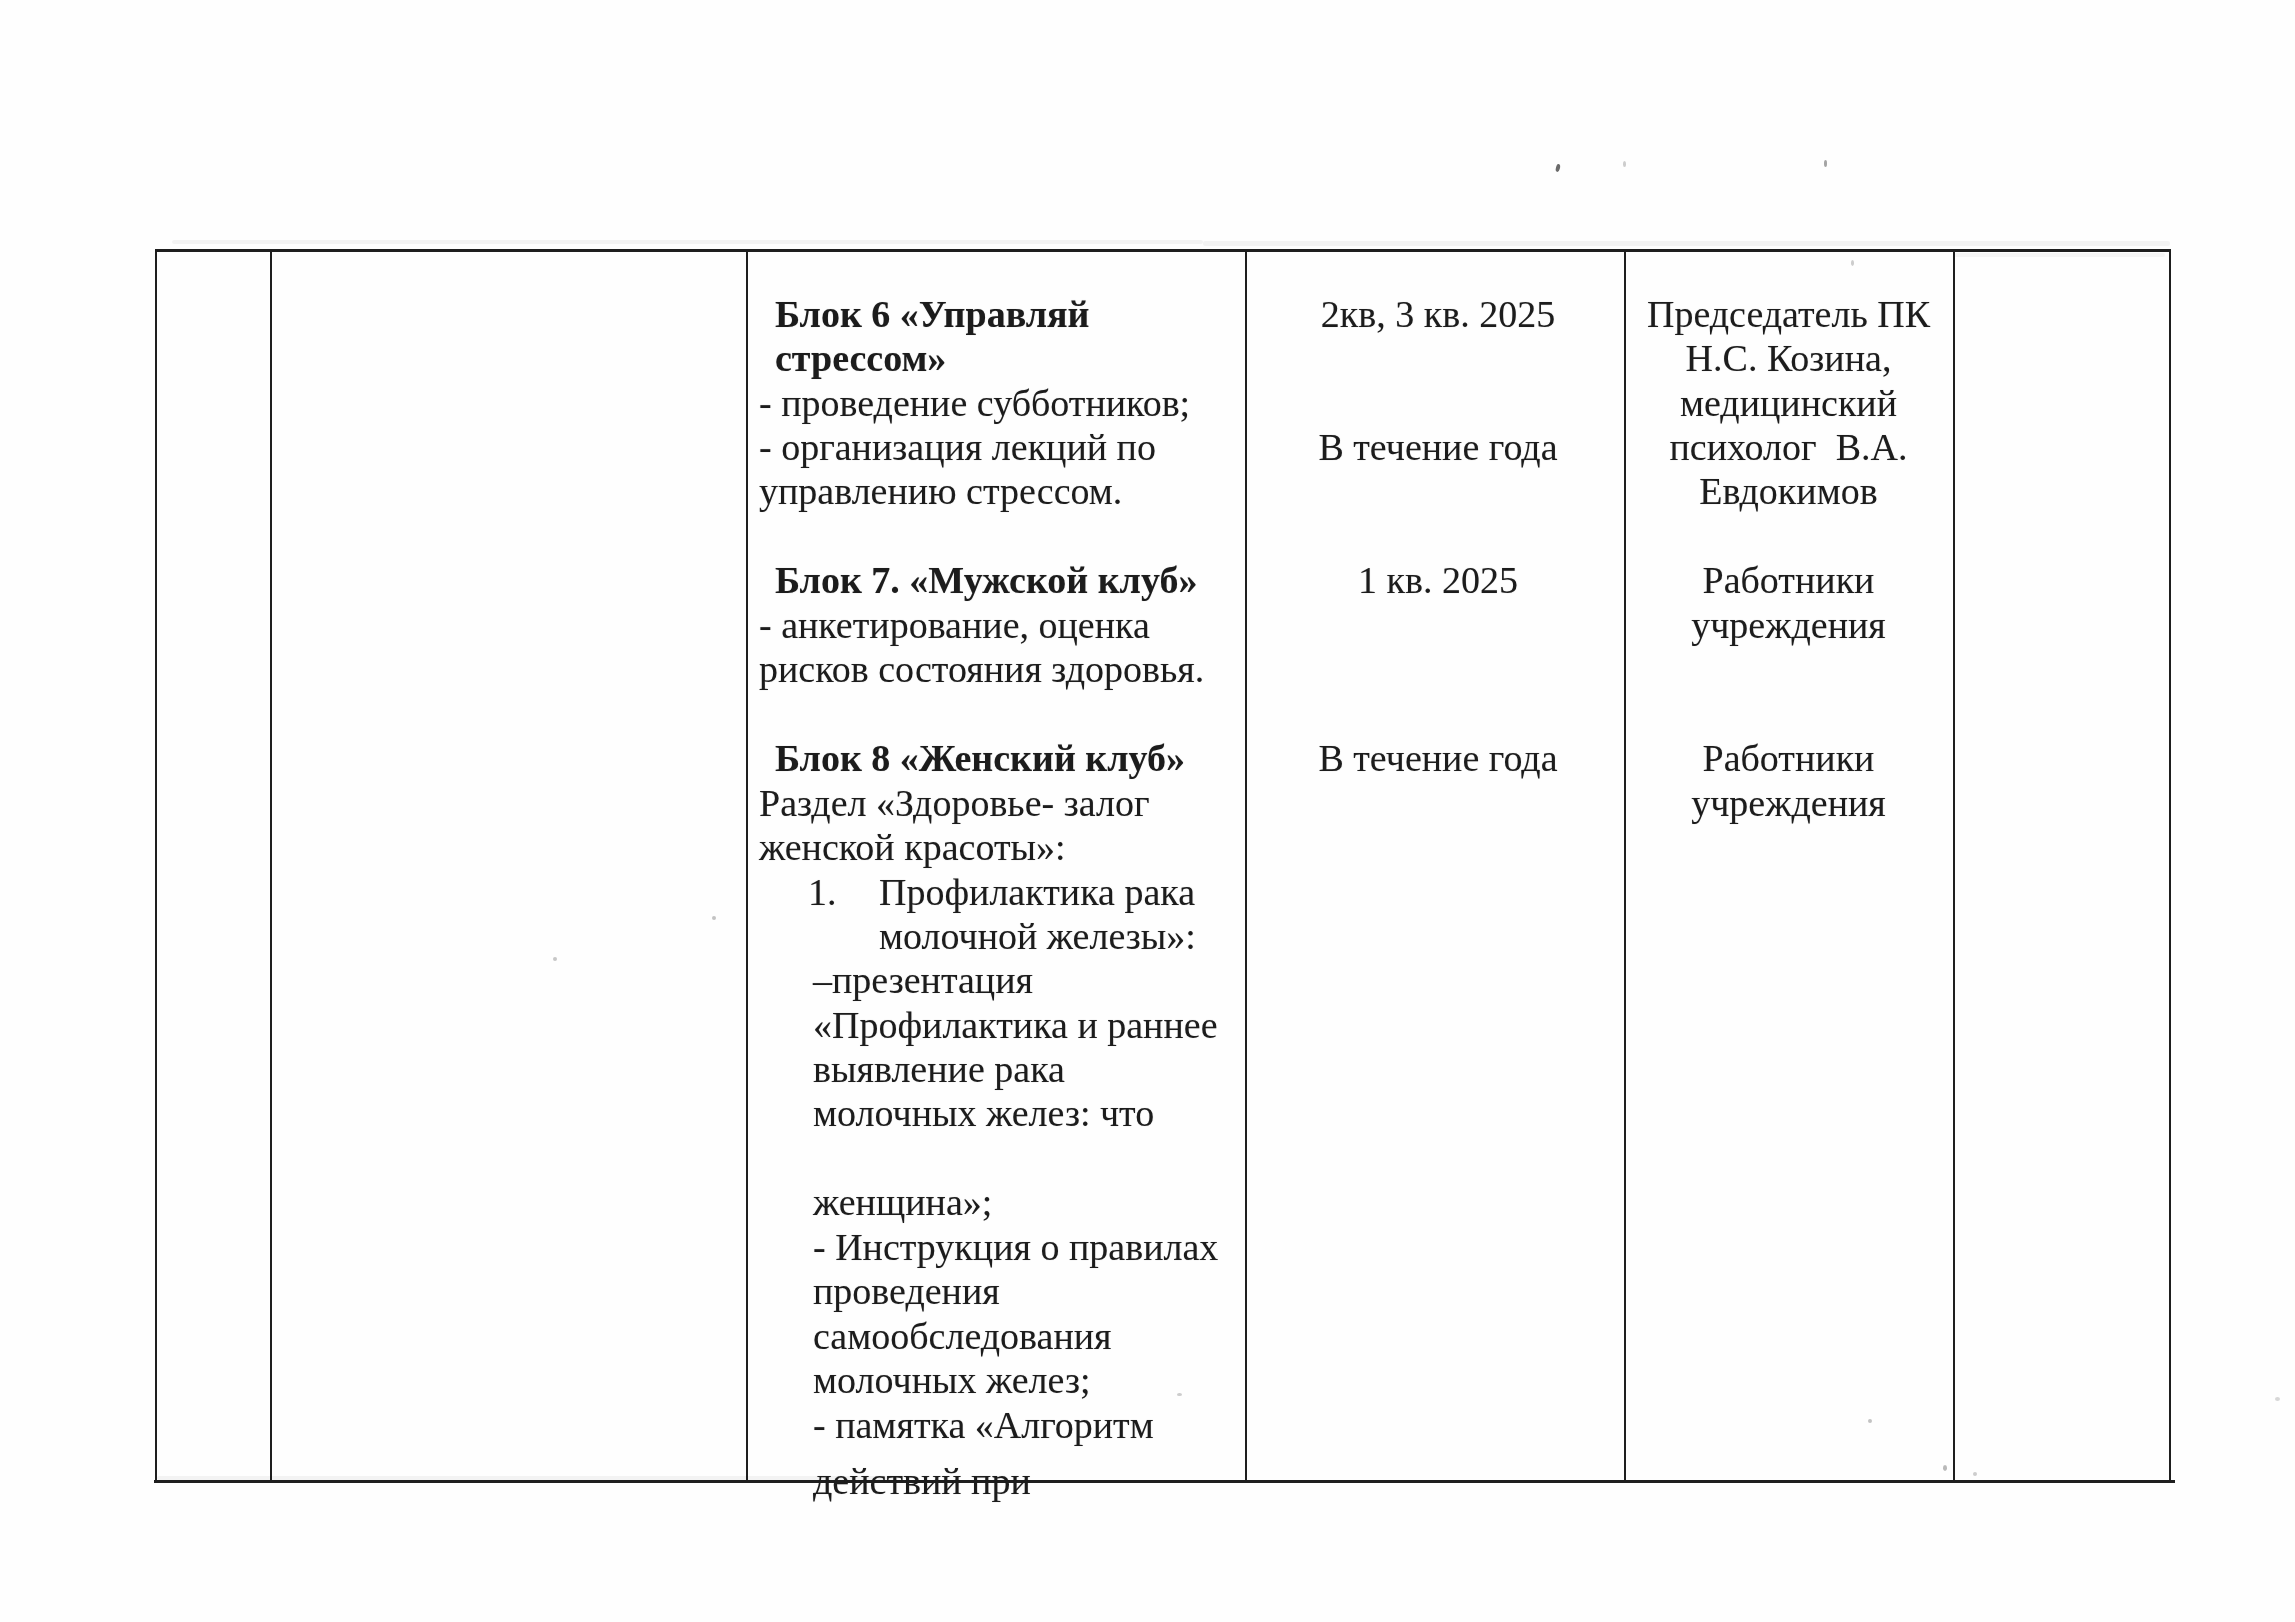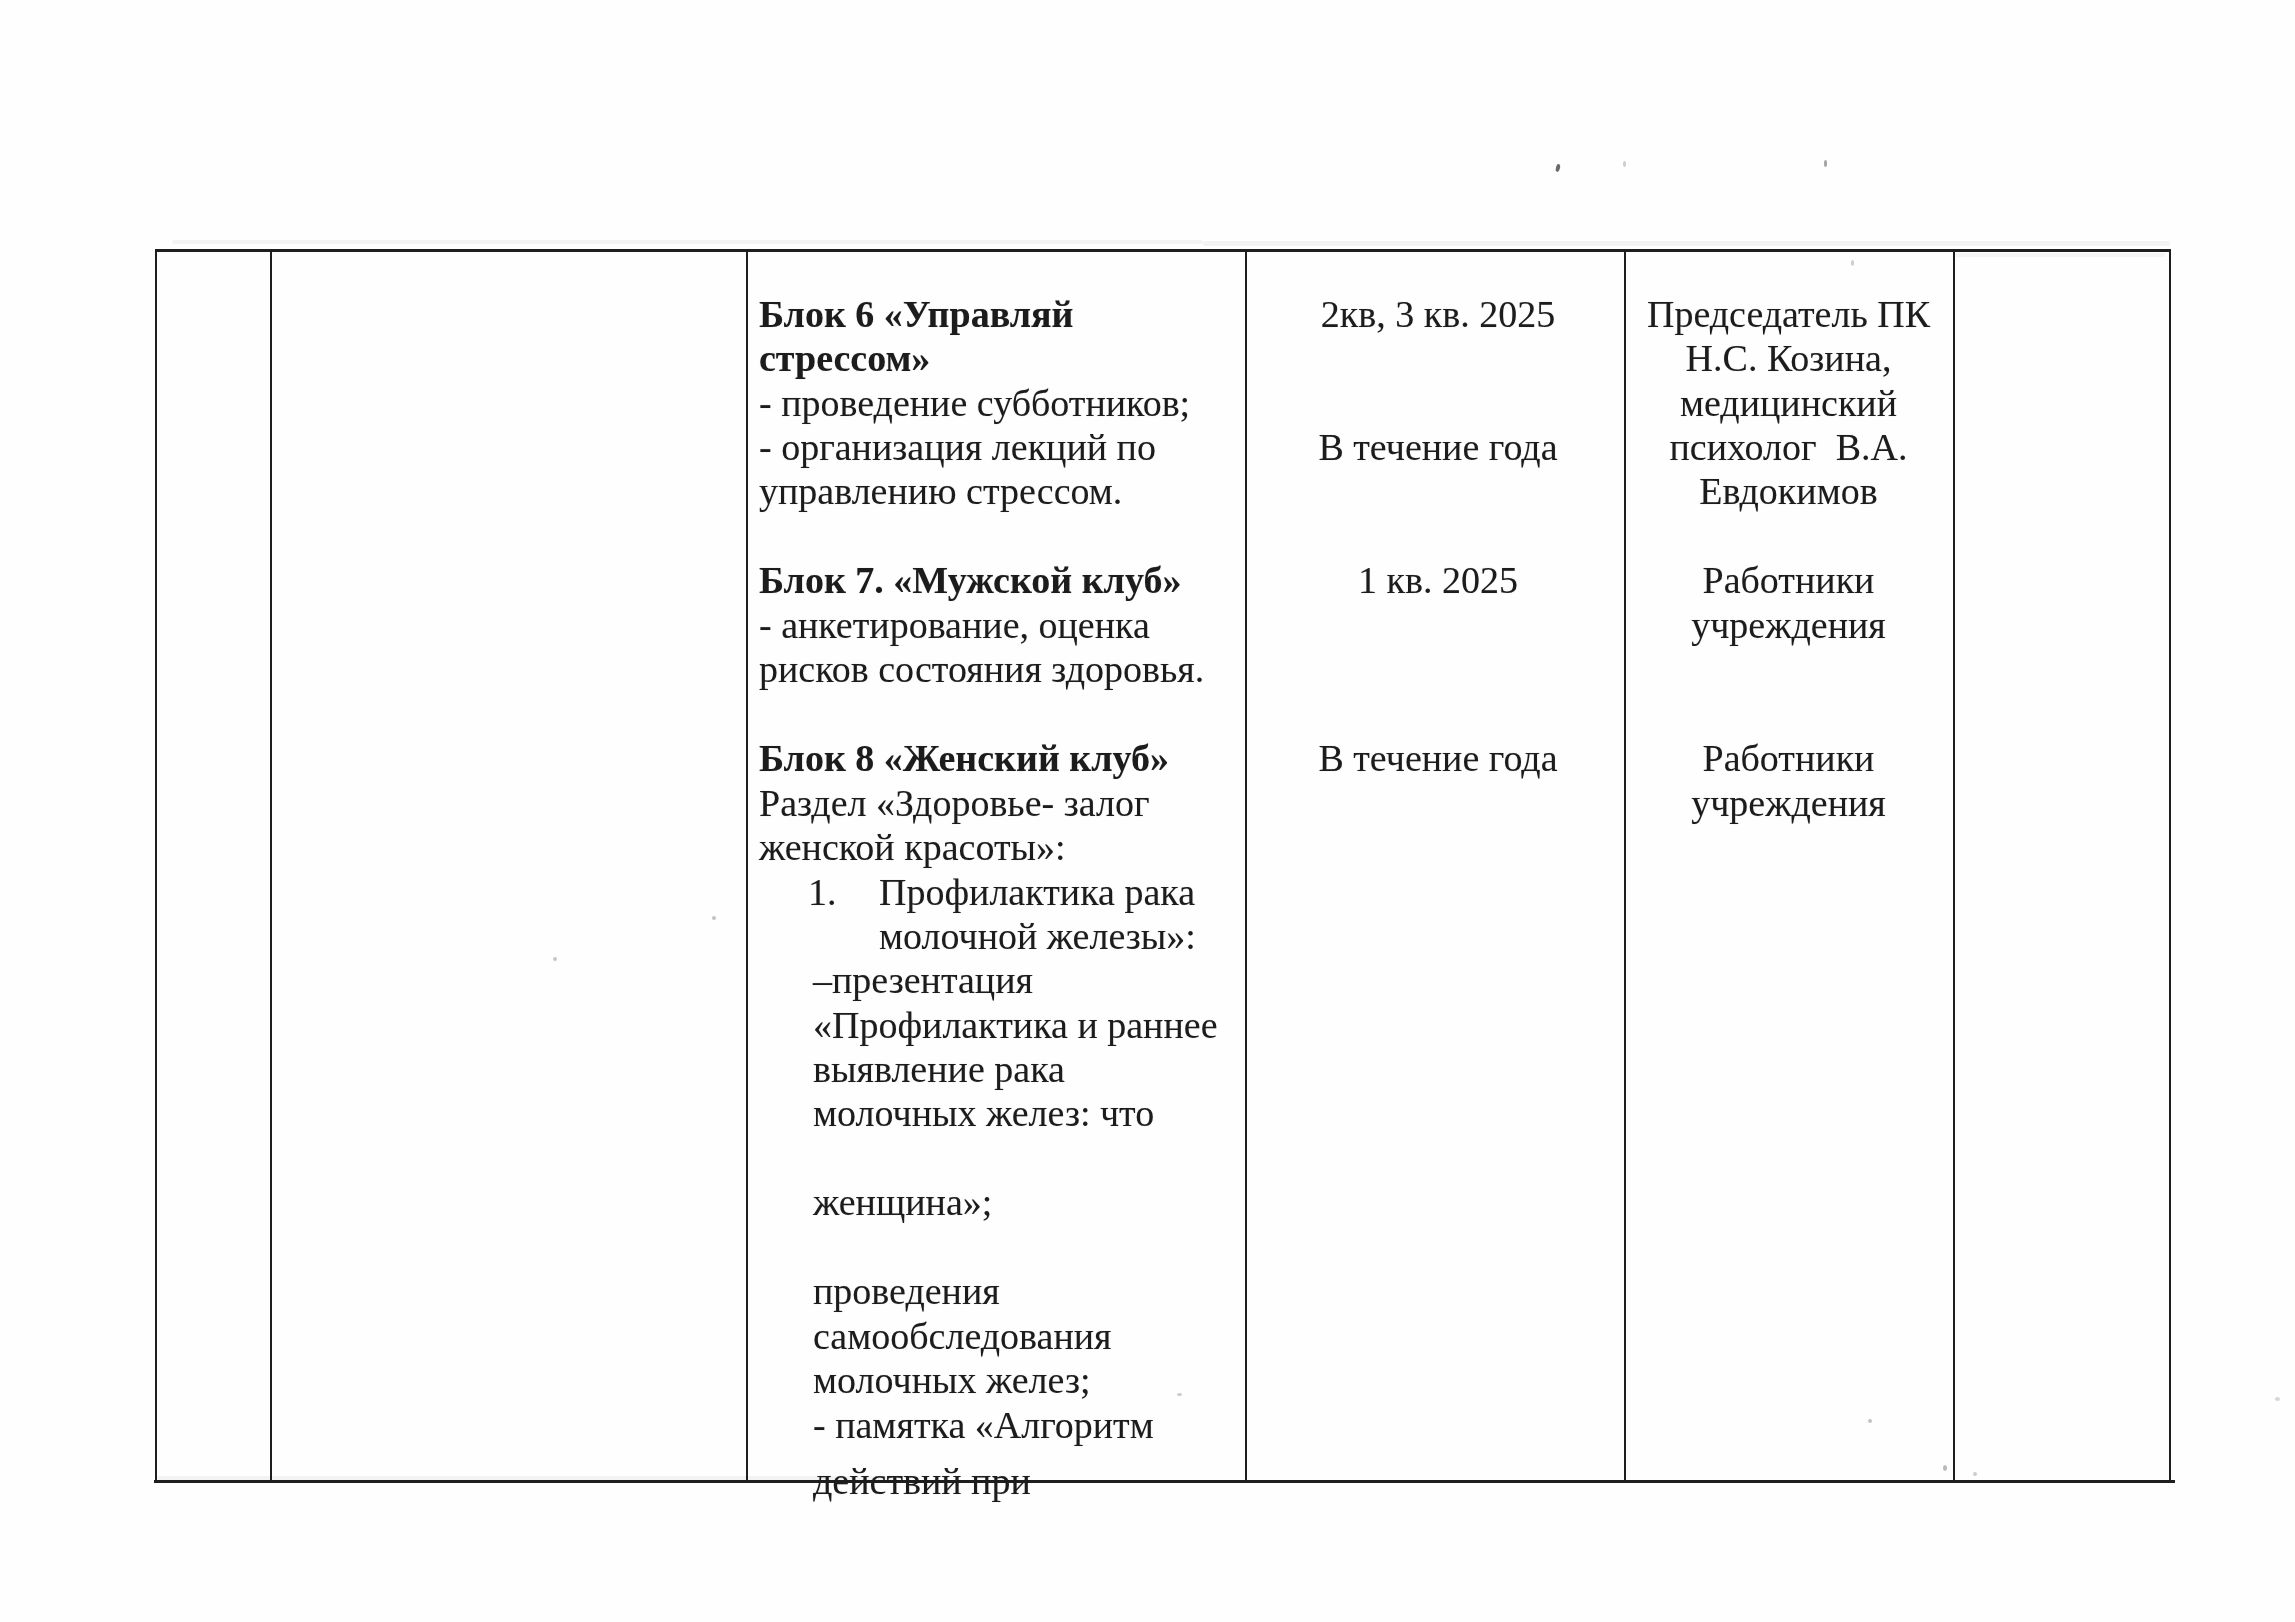--- a/index.html
+++ b/index.html
@@ -19,21 +19,21 @@
   
   .line{
     position:absolute;
     white-space:nowrap;
     font-size:38px;
     line-height:44px;
     height:44px;
     color:#1c1c1c;
     text-shadow:0 0 1px rgba(30,30,30,.28);
   }
-  .b{font-weight:700;}
+  .b{font-weight:700;margin-left:16px;}
   .c3{left:604px;}
   .c3i{left:658px;}
   .num{left:653px;}
   .lst{left:724px;}
   .c4{left:1090px;width:386px;text-align:center;}
   .c5{left:1469px;width:329px;text-align:center;}
   .speck{position:absolute;background:#3a3a3a;border-radius:50%;}
 </style>
 </head>
 <body>
@@ -81,20 +81,21 @@
     <div class="line c3" style="top:532px;">Раздел «Здоровье- залог</div>
     <div class="line c3" style="top:576px;">женской красоты»:</div>
     <div class="line num" style="top:621px;">1.</div>
     <div class="line lst" style="top:621px;">Профилактика рака</div>
     <div class="line lst" style="top:665px;">молочной железы»:</div>
     <div class="line c3i" style="top:709px;">–презентация</div>
     <div class="line c3i" style="top:754px;">«Профилактика и раннее</div>
     <div class="line c3i" style="top:798px;">выявление рака</div>
     <div class="line c3i" style="top:842px;">молочных желез: что</div>
     <div class="line c3i" style="top:931px;">женщина»;</div>
+    <div class="line c3i" style="top:976px;">- Инструкция о правилах</div>
     <div class="line c3i" style="top:1020px;">проведения</div>
     <div class="line c3i" style="top:1065px;">самообследования</div>
     <div class="line c3i" style="top:1109px;">молочных желез;</div>
     <div class="line c3i" style="top:1154px;">- памятка «Алгоритм</div>
     <div class="line c3i" style="top:1198px;margin-top:12px;">действий при</div>
 
     <div class="line c4" style="top:43px;">2кв, 3 кв. 2025</div>
     <div class="line c4" style="top:176px;">В течение года</div>
     <div class="line c4" style="top:309px;">1 кв. 2025</div>
     <div class="line c4" style="top:487px;">В течение года</div>

